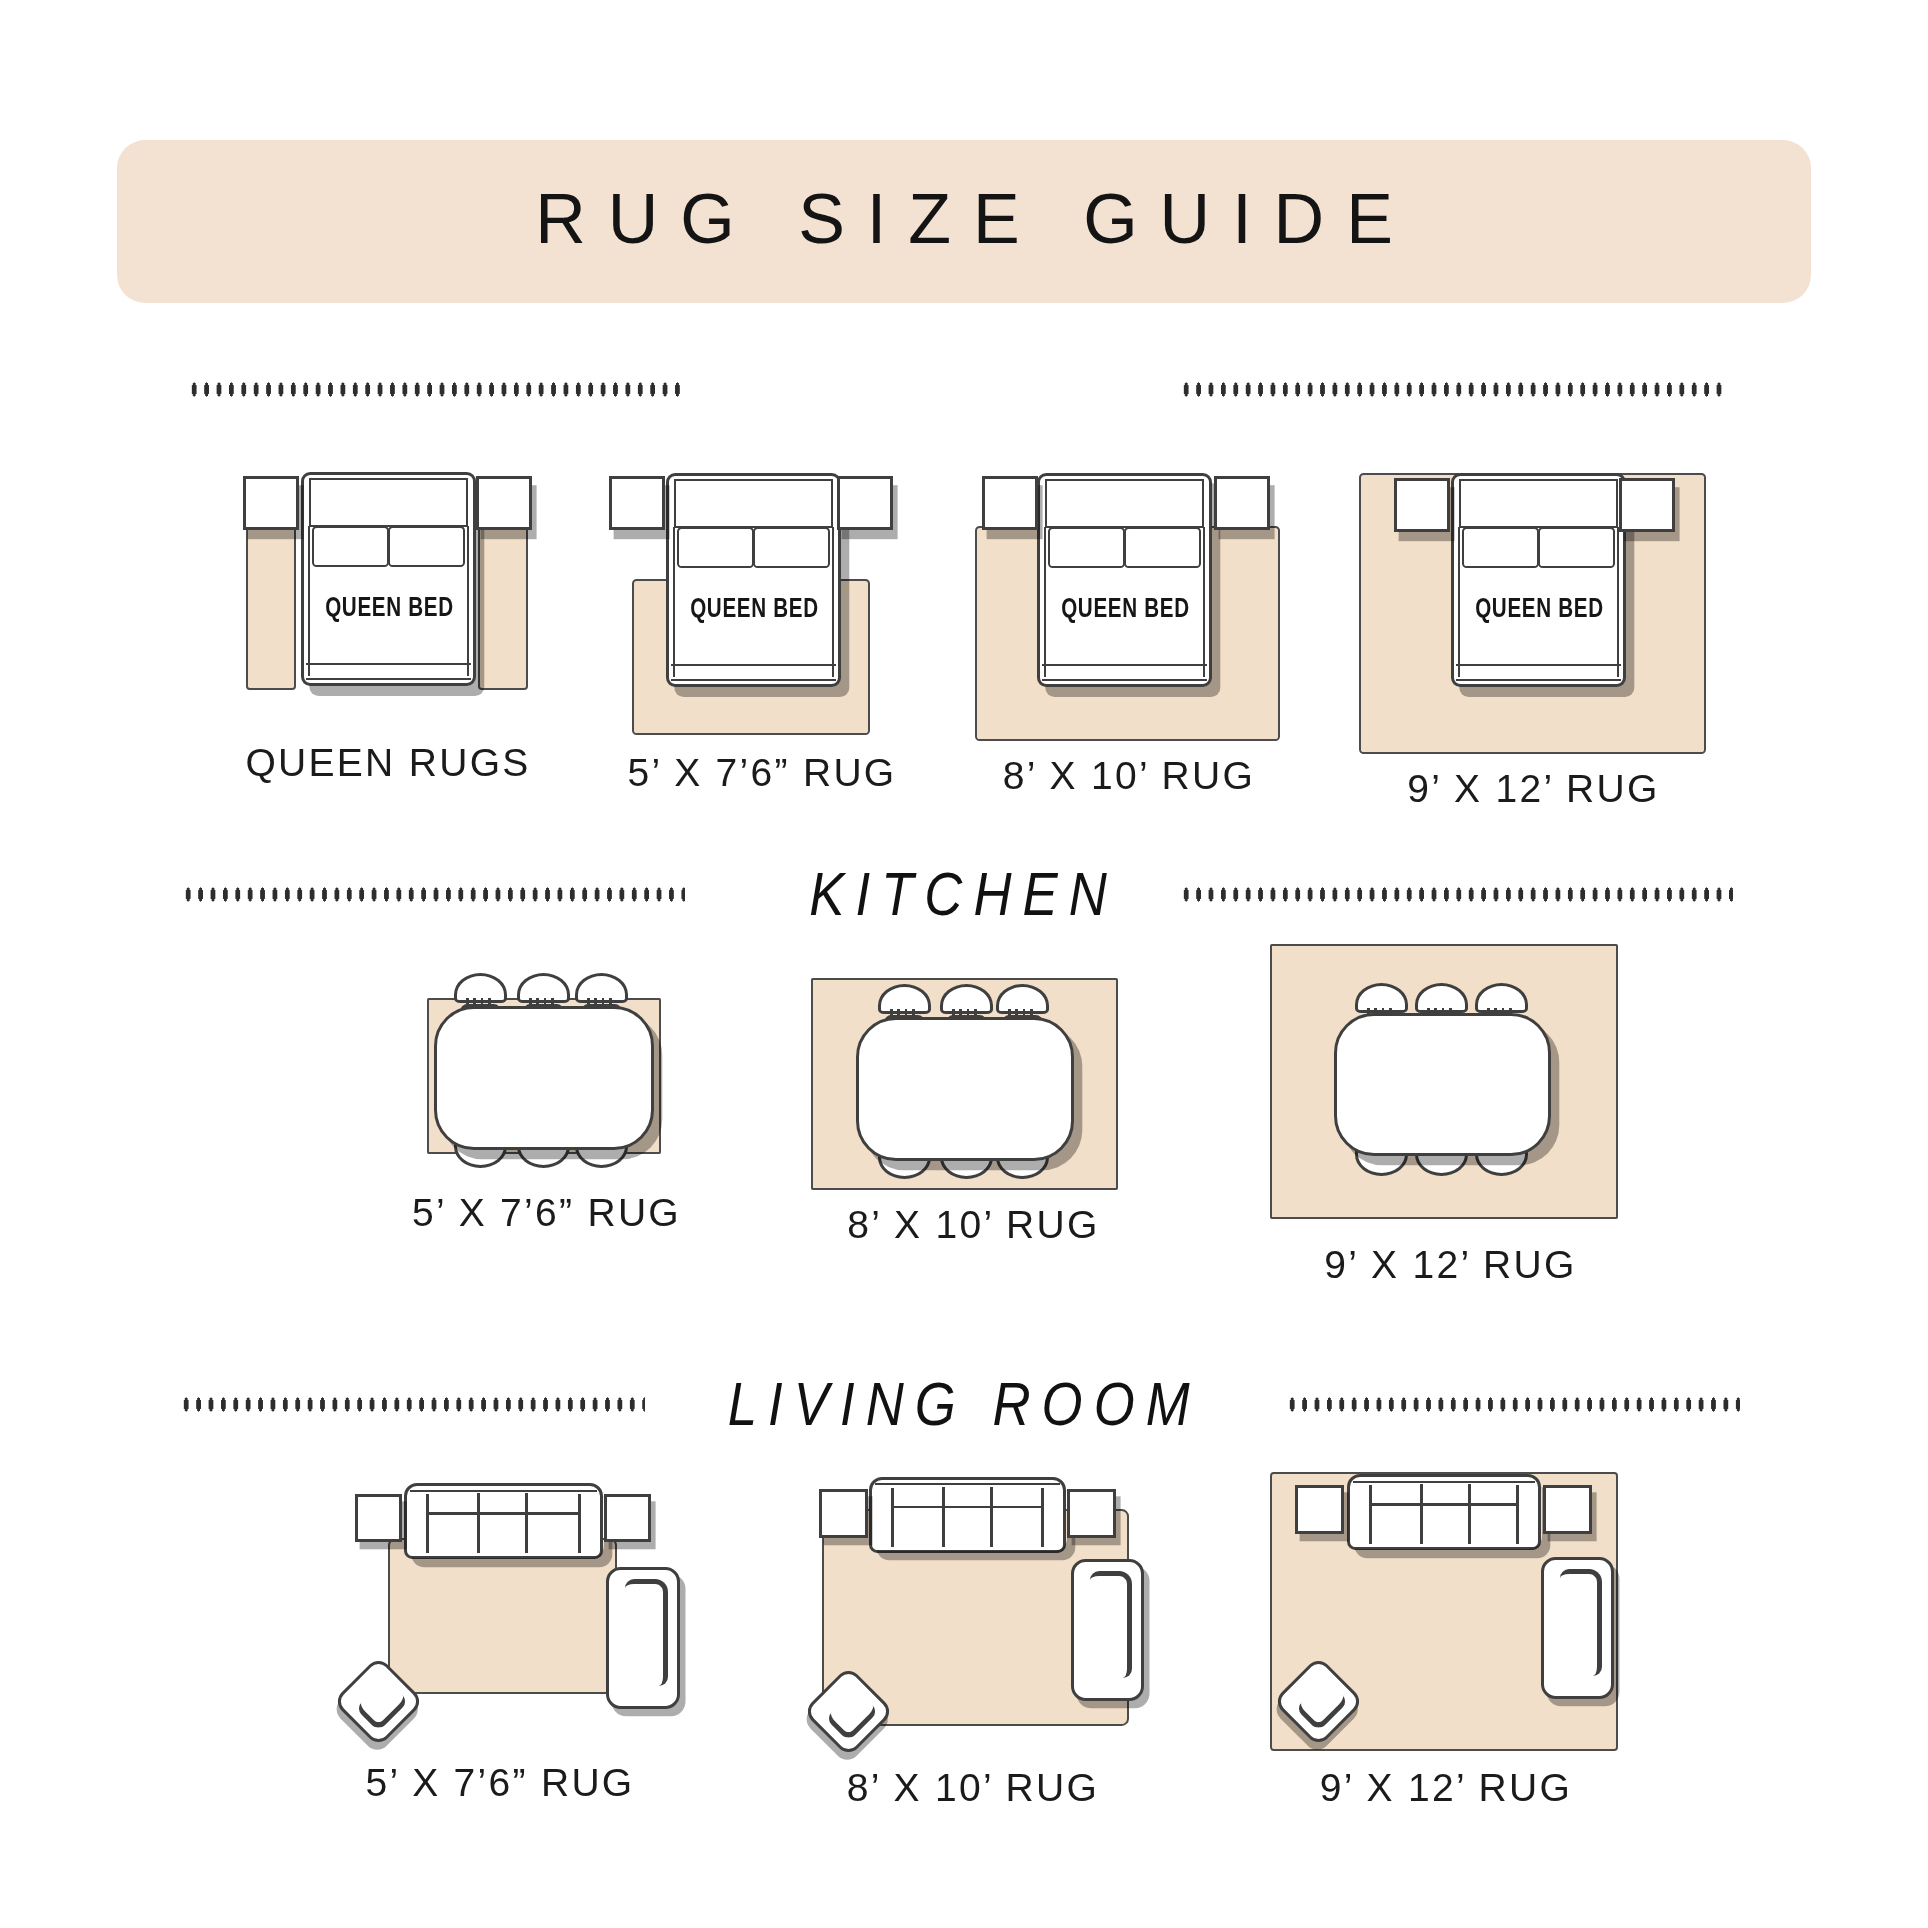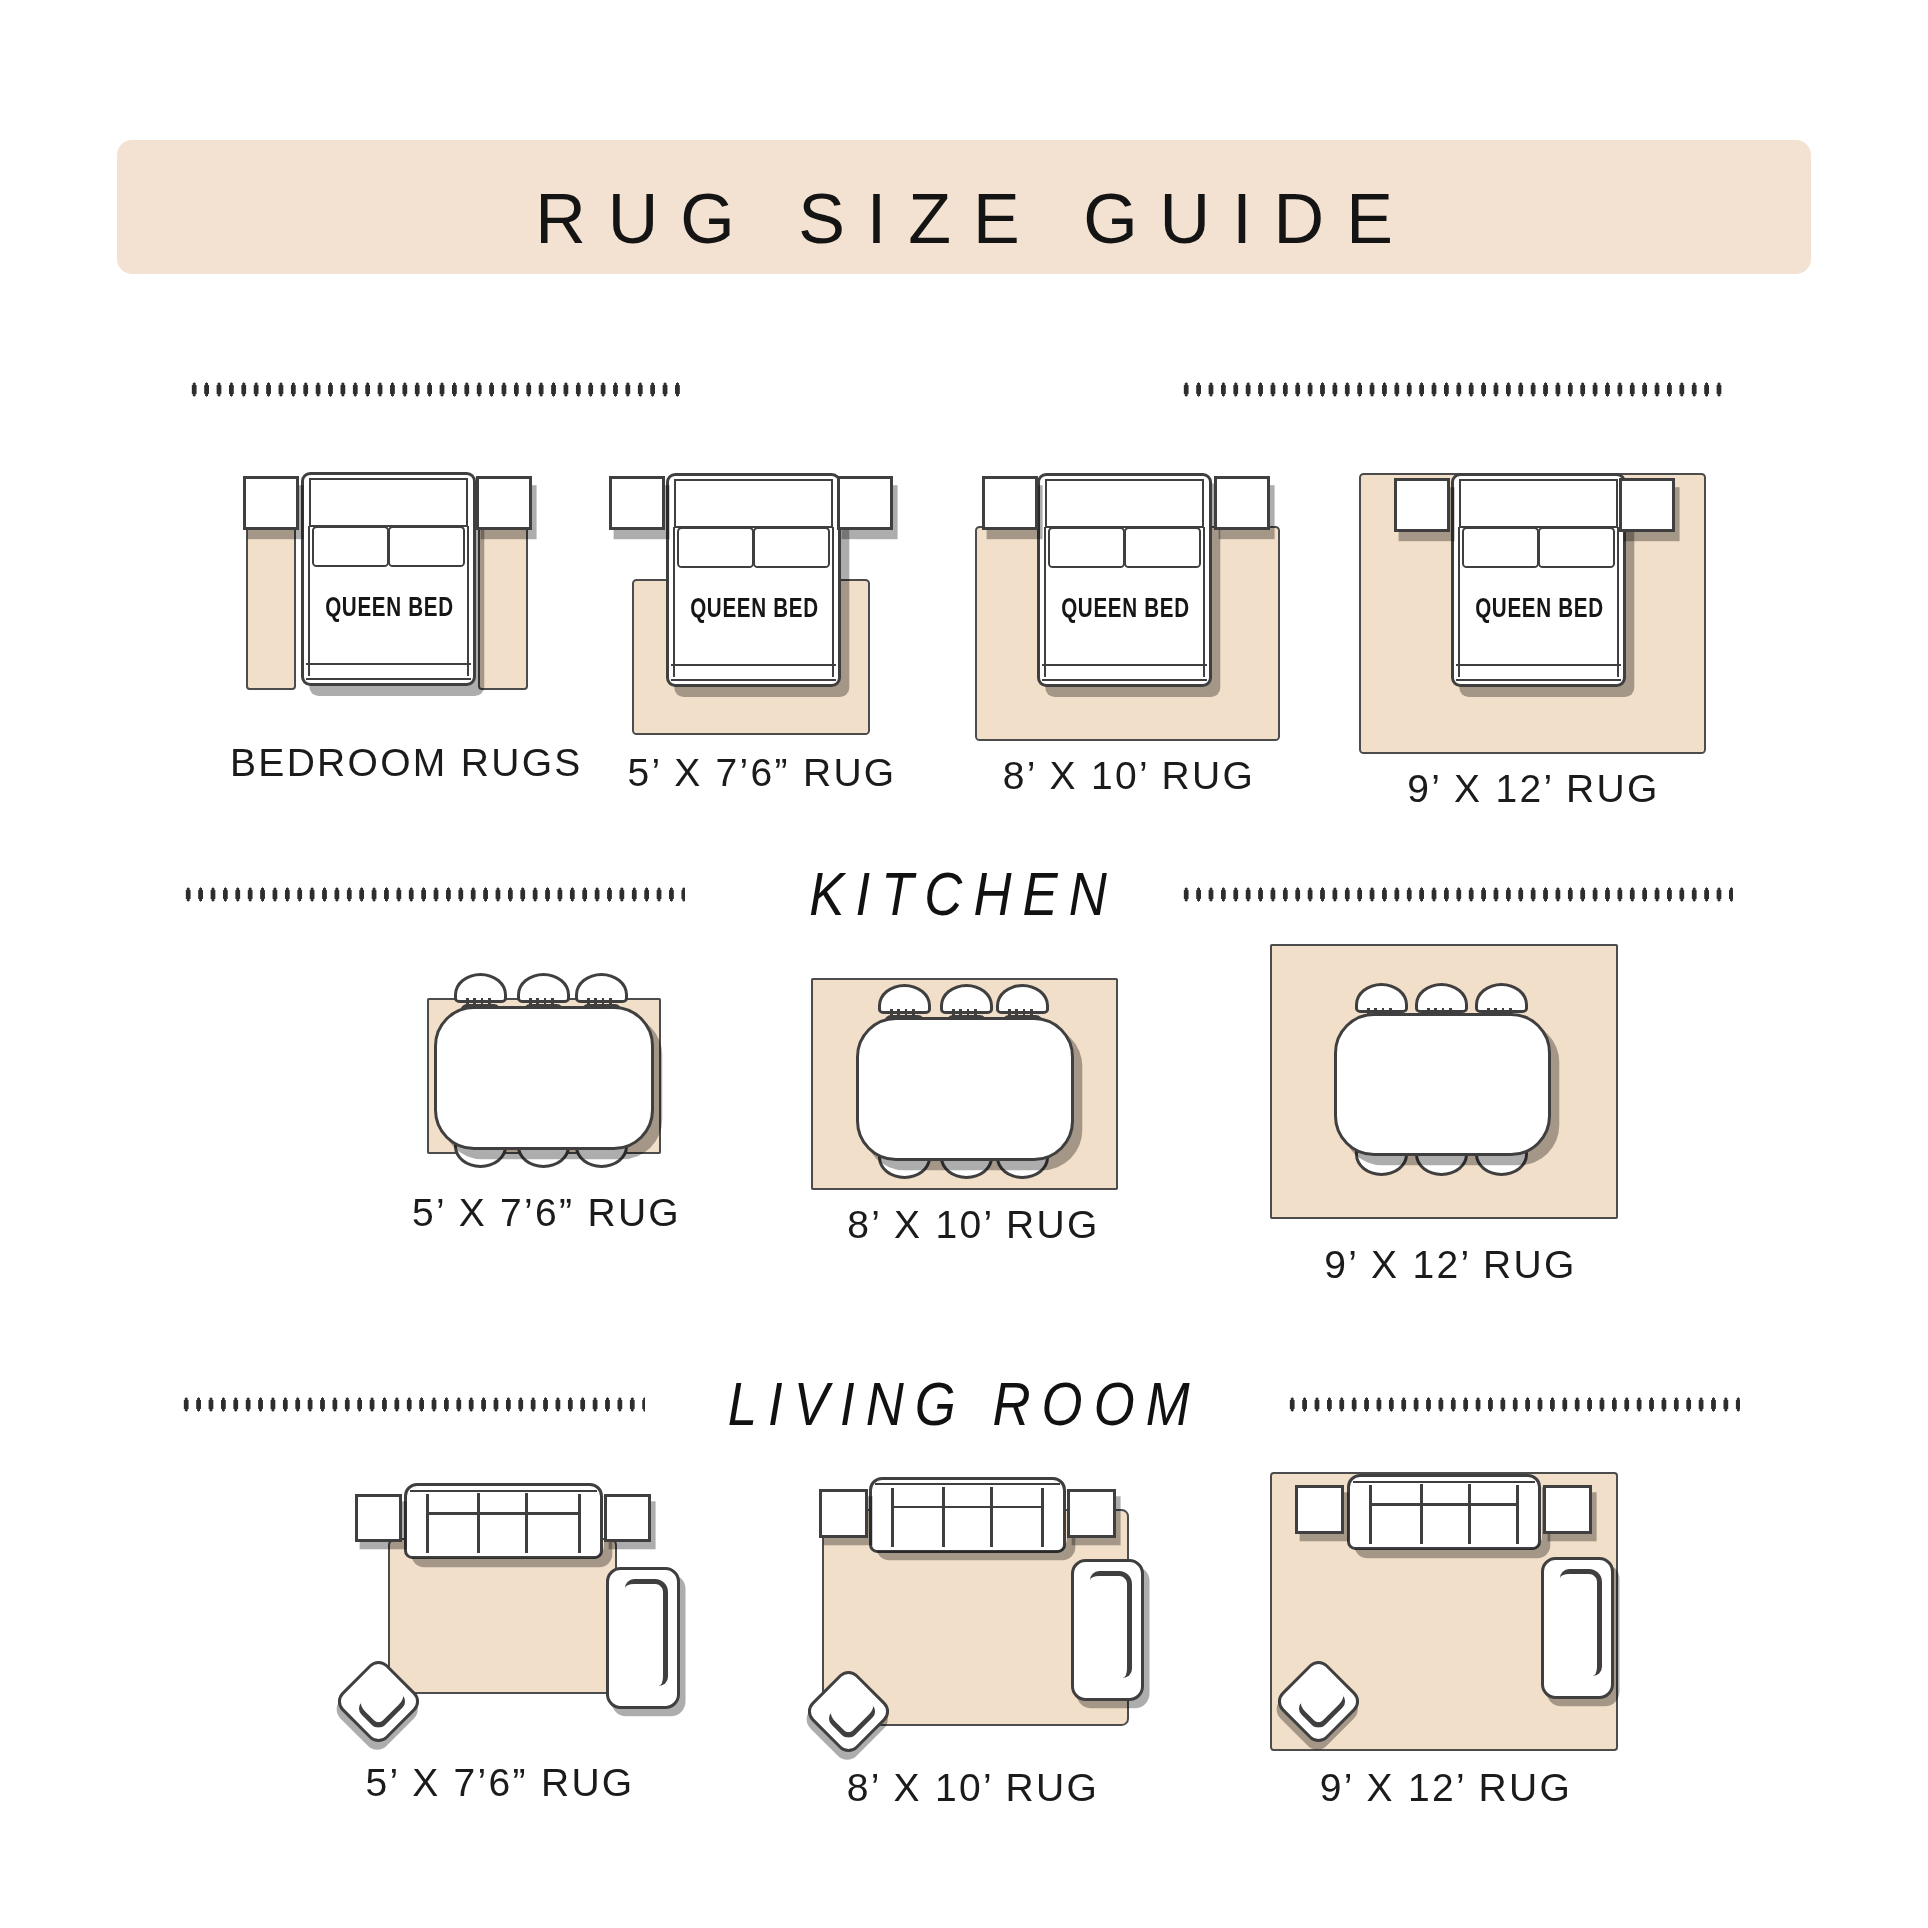--- a/index.html
+++ b/index.html
@@ -1,21 +1,21 @@
 <!DOCTYPE html>
 <html style="--banner: #f3e2d1; --rug: #f2dfc9; --line: #3f3f3f; --shadow: rgba(0,0,0,0.32); --text: #1b1b1b;font-size:14.7px"><head>
 <meta charset="utf-8">
 <style>
   html,body{margin:0;padding:0;background:#fff;}
   .canvas{position:relative;width:1928px;height:1928px;background:#fff;overflow:hidden;
           font-family:"Liberation Sans",sans-serif;color:var(--text,#1b1b1b);}
 
   
-  .banner{position:absolute;left:117px;top:140px;width:1694px;height:134px;
-          background:var(--banner,#f3e2d1);border-radius:15px;}
+  .banner{position:absolute;left:117px;top:140px;width:1694px;height:163px;
+          background:var(--banner,#f3e2d1);border-radius:28px;}
   .page-title{position:absolute;left:0;right:0;top:39px;text-align:center;
           font-size:70px;letter-spacing:22px;font-weight:400;color:#141414;text-indent:22px;}
 
   
   .sec-title{position:absolute;left:0;width:100%;text-align:center;line-height:64px;}
   .sec-title span{display:inline-block;font-size:62px;font-style:italic;
           letter-spacing:13px;transform:scaleX(0.85);color:#111;white-space:nowrap;}
   .dots{position:absolute;height:14.7px;
         background-image:radial-gradient(2.4px 7px at 50% 50%, #2d2d2d 97%, transparent 100%);
         background-size:12.4px 14.7px;background-repeat:repeat-x;}
@@ -111,21 +111,21 @@
     <div class="bed" style="left:71px;top:8.3px;">
       <div class="head"></div>
       <div class="rail"></div>
       <div class="pillow l"></div>
       <div class="pillow r"></div>
       <div class="qlabel">QUEEN BED</div>
       <div class="foot"></div>
     </div>
     <div class="nightstand" style="left:13px;top:12px;"></div>
     <div class="nightstand" style="left:246px;top:12px;"></div>
-    <div class="dlabel" style="top:277px;">BEDROOM RUGS</div>
+    <div class="dlabel" style="top:277px;">QUEEN RUGS</div>
   </div>
 
   <div class="diagram" style="left:606px;top:464px;width:312px;height:340px;">
     <div class="rug" style="left:26px;top:115px;width:234px;height:152px;"></div>
     <div class="bed" style="left:60px;top:9.2px;">
       <div class="head"></div>
       <div class="rail"></div>
       <div class="pillow l"></div>
       <div class="pillow r"></div>
       <div class="qlabel">QUEEN BED</div>

